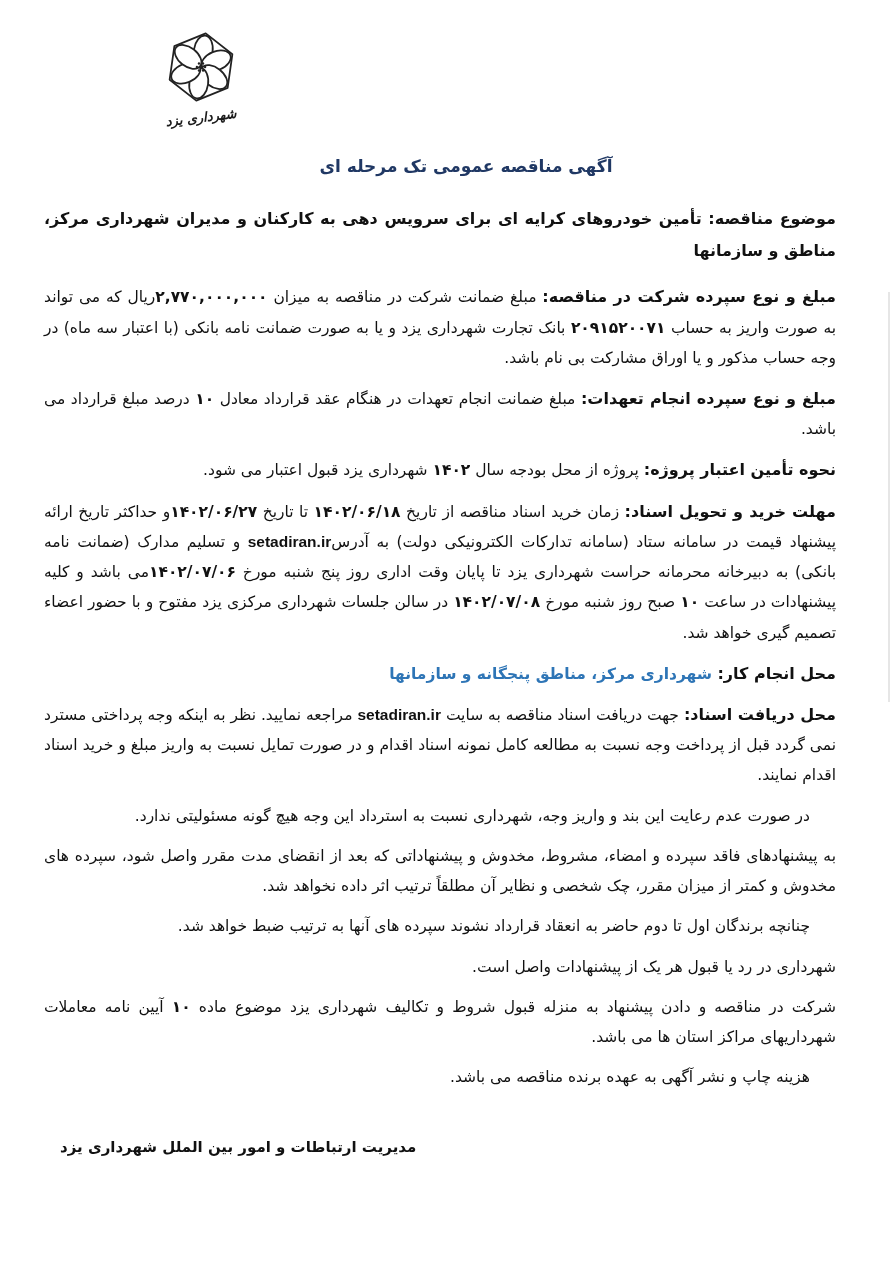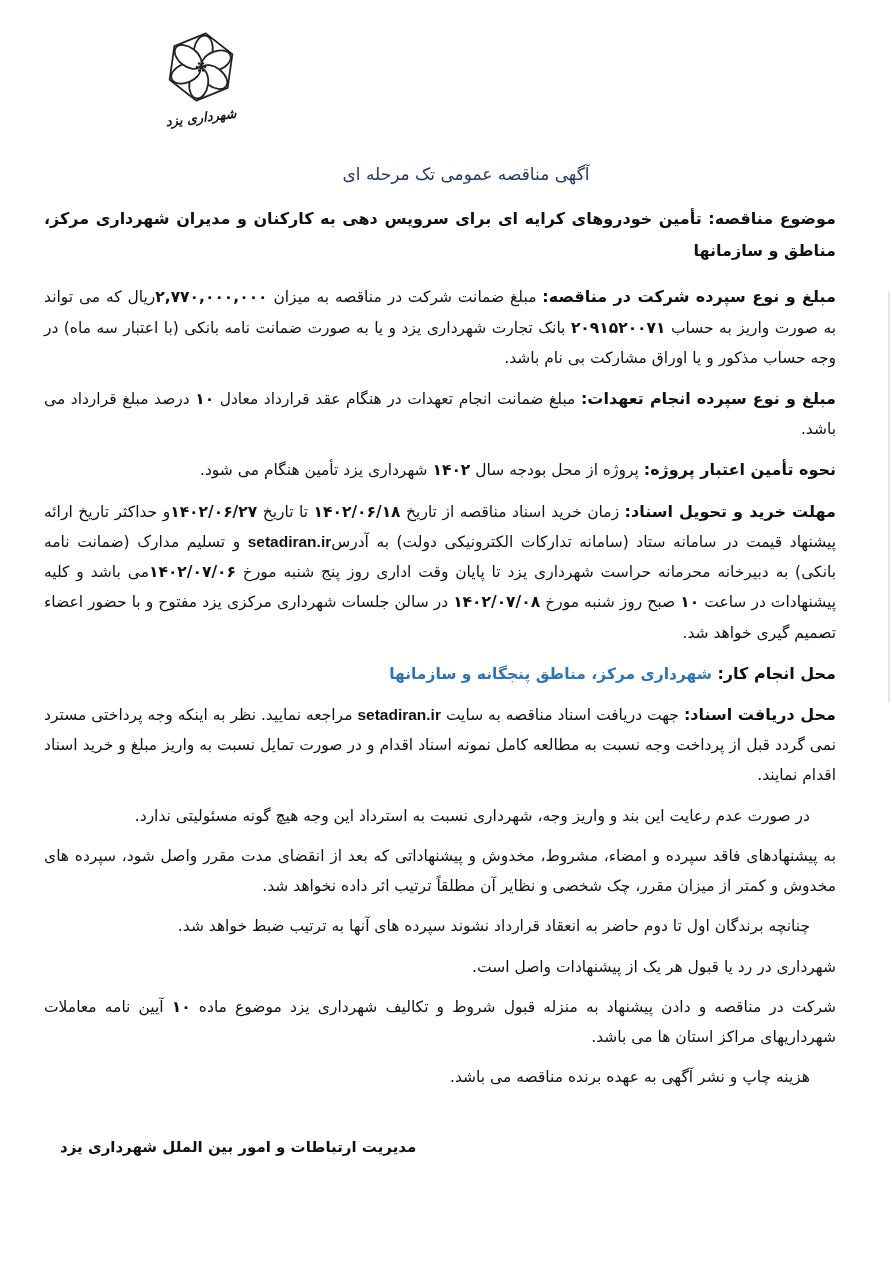--- a/index.html
+++ b/index.html
@@ -22,23 +22,23 @@
     font-size:13px;font-weight:bold;font-style:italic;
     letter-spacing:-1px;
     transform:rotate(-7deg);
     color:#1a1a1a;
     direction:rtl;
     white-space:nowrap;
   }
   
   .title{
     position:absolute;top:152px;left:40px;right:0;
-    margin:12px;
+    margin:4px;
     text-align:center;
-    font-size:17px;font-weight:normal;
+    font-size:17px;font-weight:bold;
     color:var(--title-color,#203864);
     direction:rtl;
   }
   
   .content{
     position:absolute;top:203px;right:56px;left:44px;
     direction:rtl;
     text-align:justify;
     text-justify:inter-word;
   }
@@ -109,21 +109,21 @@
     </svg>
     <div class="logo-caption">شهرداری یزد</div>
   </div>
 
   <h1 class="title">آگهی مناقصه عمومی تک مرحله ای</h1>
 
   <div class="content">
       <p class="para subject"><span class="run-lead">موضوع مناقصه:  </span><span class="run-lead">تأمین خودروهای کرایه ای برای سرویس دهی به کارکنان و مدیران شهرداری مرکز، مناطق و سازمانها</span></p>
       <p class="para"><span class="run-lead">مبلغ و نوع سپرده شرکت در مناقصه:</span><span class="run-text"> مبلغ ضمانت شرکت در مناقصه به میزان </span><span class="run-num">۲,۷۷۰,۰۰۰,۰۰۰</span><span class="run-text">ریال که می تواند به صورت واریز به حساب </span><span class="run-num">۲۰۹۱۵۲۰۰۷۱</span><span class="run-text"> بانک تجارت شهرداری یزد و یا به صورت ضمانت نامه بانکی (با اعتبار سه ماه) در وجه حساب مذکور و یا اوراق مشارکت بی نام باشد.</span></p>
       <p class="para"><span class="run-lead">مبلغ و نوع سپرده انجام تعهدات:</span><span class="run-text"> مبلغ ضمانت انجام تعهدات در هنگام عقد قرارداد  معادل </span><span class="run-num">۱۰</span><span class="run-text"> درصد مبلغ  قرارداد  می باشد.</span></p>
-      <p class="para"><span class="run-lead">نحوه تأمین اعتبار پروژه:</span><span class="run-text"> پروژه از محل بودجه سال </span><span class="run-num">۱۴۰۲</span><span class="run-text">  شهرداری یزد تأمین هنگام می شود.</span></p>
+      <p class="para"><span class="run-lead">نحوه تأمین اعتبار پروژه:</span><span class="run-text"> پروژه از محل بودجه سال </span><span class="run-num">۱۴۰۲</span><span class="run-text">  شهرداری یزد قبول اعتبار می شود.</span></p>
       <p class="para"><span class="run-lead">مهلت خرید و تحویل اسناد:</span><span class="run-text"> زمان خرید اسناد  مناقصه از تاریخ </span><span class="run-num">۱۴۰۲/۰۶/۱۸</span><span class="run-text"> تا تاریخ </span><span class="run-num">۱۴۰۲/۰۶/۲۷</span><span class="run-text">و حداکثر تاریخ ارائه پیشنهاد قیمت در سامانه ستاد (سامانه تدارکات الکترونیکی دولت) به آدرس</span><span class="run-latin">setadiran.ir</span><span class="run-text"> و تسلیم مدارک (ضمانت نامه بانکی) به دبیرخانه محرمانه حراست شهرداری یزد تا پایان وقت اداری روز پنج شنبه مورخ </span><span class="run-num">۱۴۰۲/۰۷/۰۶</span><span class="run-text">می باشد و کلیه پیشنهادات در ساعت </span><span class="run-num">۱۰</span><span class="run-text"> صبح روز شنبه مورخ </span><span class="run-num">۱۴۰۲/۰۷/۰۸</span><span class="run-text">  در سالن جلسات شهرداری مرکزی  یزد مفتوح و  با حضور اعضاء تصمیم گیری خواهد شد.</span></p>
       <p class="para"><span class="run-lead">محل انجام کار:</span><span class="run-blue"> شهرداری مرکز، مناطق پنجگانه و سازمانها</span></p>
       <p class="para"><span class="run-lead">محل دریافت اسناد:</span><span class="run-text"> جهت دریافت اسناد مناقصه به سایت  </span><span class="run-latin">setadiran.ir</span><span class="run-text">  مراجعه نمایید. نظر به اینکه وجه پرداختی مسترد نمی گردد قبل از پرداخت وجه نسبت به مطالعه کامل نمونه اسناد اقدام و در صورت تمایل نسبت به واریز مبلغ و خرید اسناد اقدام نمایند.</span></p>
       <p class="para indent"><span class="run-text">در صورت عدم رعایت این بند و واریز وجه، شهرداری نسبت به استرداد این وجه هیچ گونه مسئولیتی ندارد.</span></p>
       <p class="para"><span class="run-text">به پیشنهادهای فاقد سپرده و امضاء، مشروط، مخدوش و پیشنهاداتی که بعد از انقضای مدت مقرر واصل شود، سپرده های مخدوش و کمتر از میزان مقرر، چک شخصی و  نظایر آن مطلقاً ترتیب اثر داده نخواهد شد.</span></p>
       <p class="para indent"><span class="run-text">چنانچه برندگان اول تا دوم حاضر به انعقاد قرارداد نشوند سپرده های آنها به ترتیب ضبط خواهد شد.</span></p>
       <p class="para"><span class="run-text">شهرداری در رد یا قبول هر یک از پیشنهادات واصل است.</span></p>
       <p class="para"><span class="run-text">شرکت در مناقصه و دادن پیشنهاد به منزله قبول شروط و تکالیف شهرداری یزد موضوع ماده </span><span class="run-num">۱۰</span><span class="run-text"> آیین نامه معاملات شهرداریهای مراکز استان ها می باشد.</span></p>
       <p class="para indent"><span class="run-text">هزینه چاپ و نشر آگهی به عهده برنده مناقصه می باشد.</span></p>
     </div>

